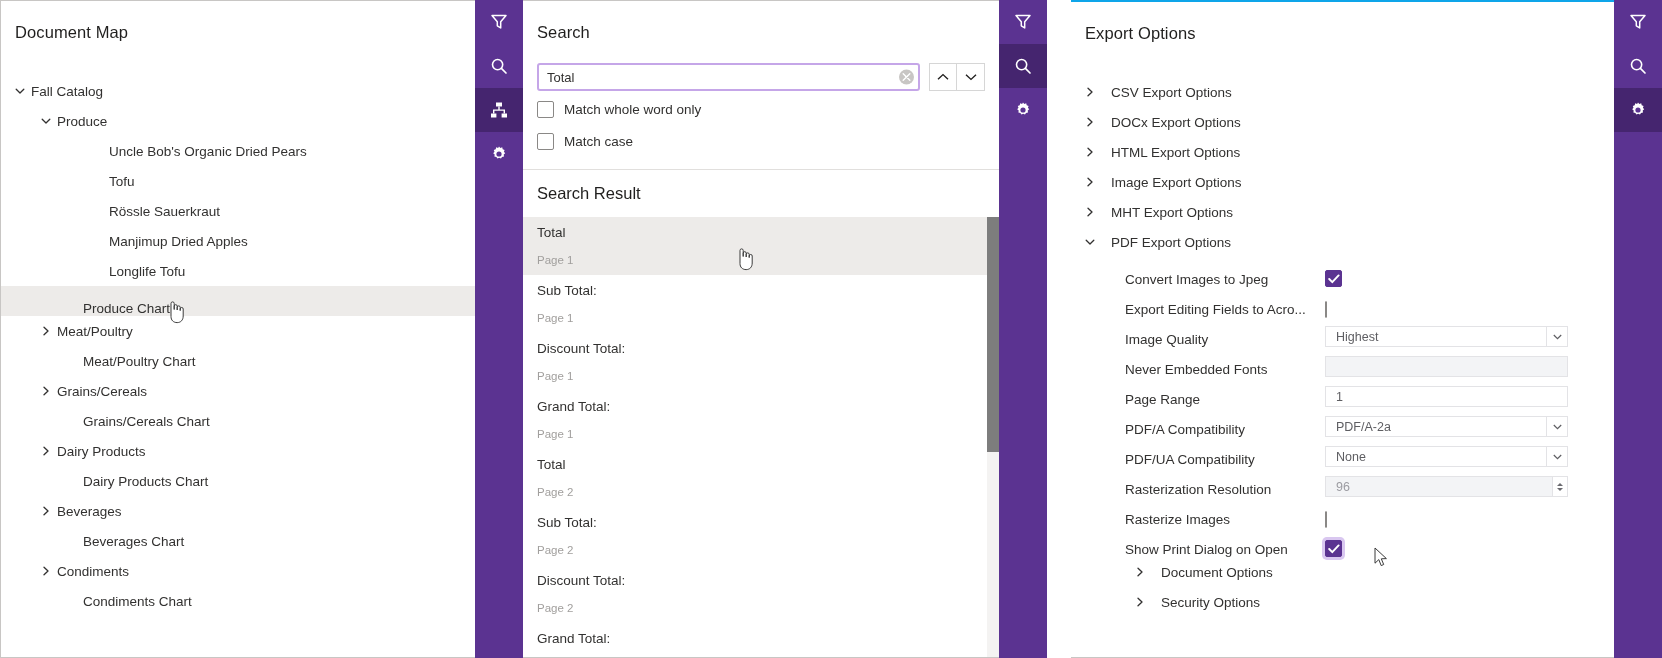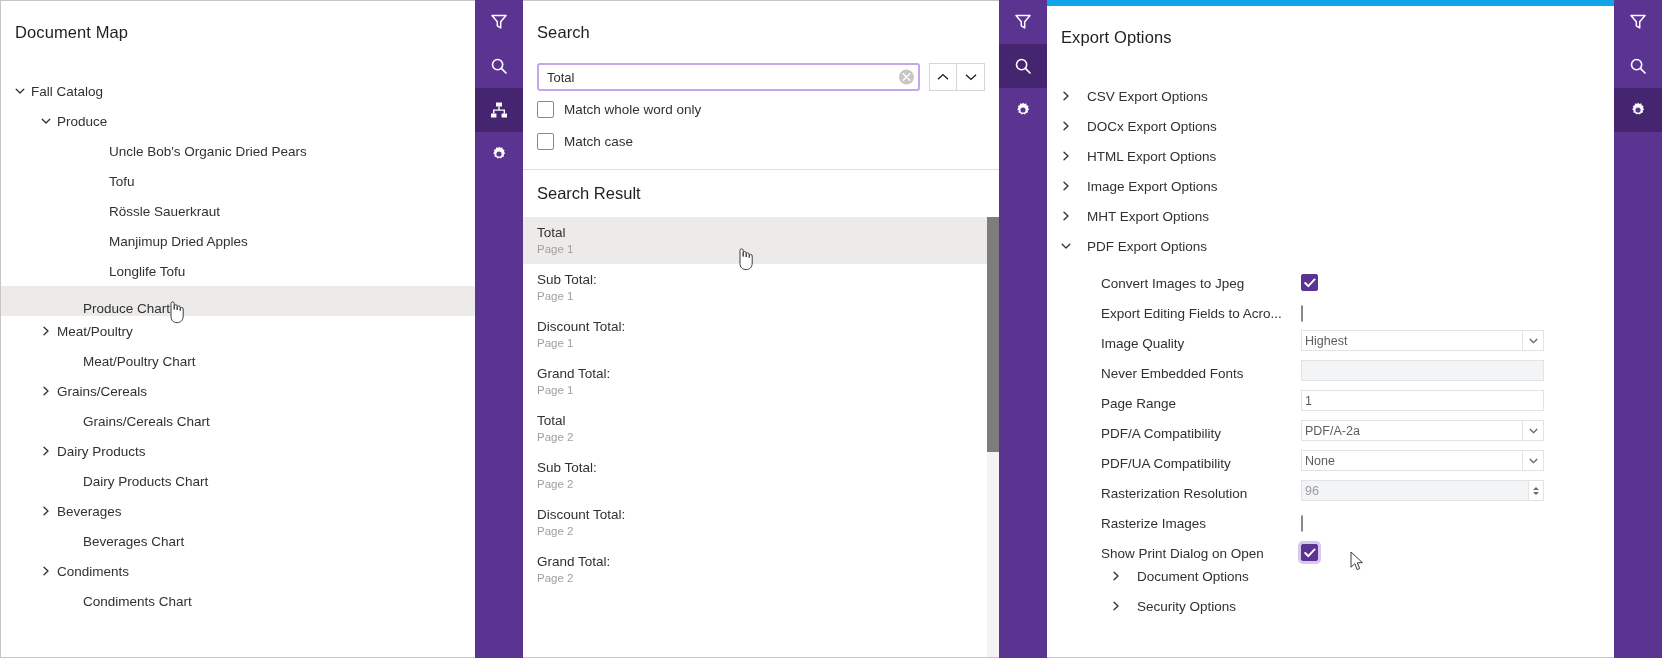--- a/index.html
+++ b/index.html
@@ -145,40 +145,41 @@
     position: relative;
     height: 443px;
     overflow: hidden;
   }
   .result-item {
     padding: 8px 14px 9px 14px;
     cursor: pointer;
   }
   .result-item.selected { background: #edebe9; }
   .result-name { font-size: 13.5px; color: #323130; }
-  .result-page { font-size: 11.5px; color: #a19f9d; margin-top: 3px; }
+  .result-page { font-size: 11.5px; color: #a19f9d; margin-top: 14px; }
   .scrollbar {
     position: absolute;
     right: 0; top: 0;
     width: 12px; height: 443px;
     background: #f4f3f2;
   }
   .scrollthumb {
     position: absolute;
     right: 0; top: 0;
     width: 12px; height: 235px;
     background: #7d7d7d;
     cursor: pointer;
   }
 
   
   .exportpanel {
     flex: 1 1 auto;
-    border-top: 6px solid #0ea5e9;
+    border-top: 2px solid #0ea5e9;
     border-bottom: 1px solid #c8c6c4;
+    margin-left: 24px;
   }
   .exp-list { margin-top: 34px; }
   .exp-group {
     height: 30px;
     display: flex; align-items: center;
     font-size: 13.5px; color: #323130;
     padding-left: 14px;
     cursor: pointer;
   }
   .exp-group .chev { width: 26px; min-width: 26px; justify-content: flex-start; }
@@ -198,21 +199,21 @@
   }
   .exp-label { width: 200px; min-width: 200px; }
   .exp-ctl { position: relative; }
   .field {
     width: 222px; height: 21px;
     border: 1px solid #e3e3e6;
     background: #fff;
     font-size: 12.5px;
     color: #5e5e62;
     display: flex; align-items: center;
-    padding-left: 3px;
+    padding-left: 10px;
   }
   .field.readonly { background: #f3f4f6; color: #9c9ca2; border-color: #e3e3e6; }
   .field.blank { background: #f3f4f6; border-color: #e3e3e6; }
   .ddl {
     width: 21px; height: 21px;
     border: 1px solid #e3e3e6;
     border-left: none;
     background: #fff;
     display: flex; align-items: center; justify-content: center;
     cursor: pointer;

